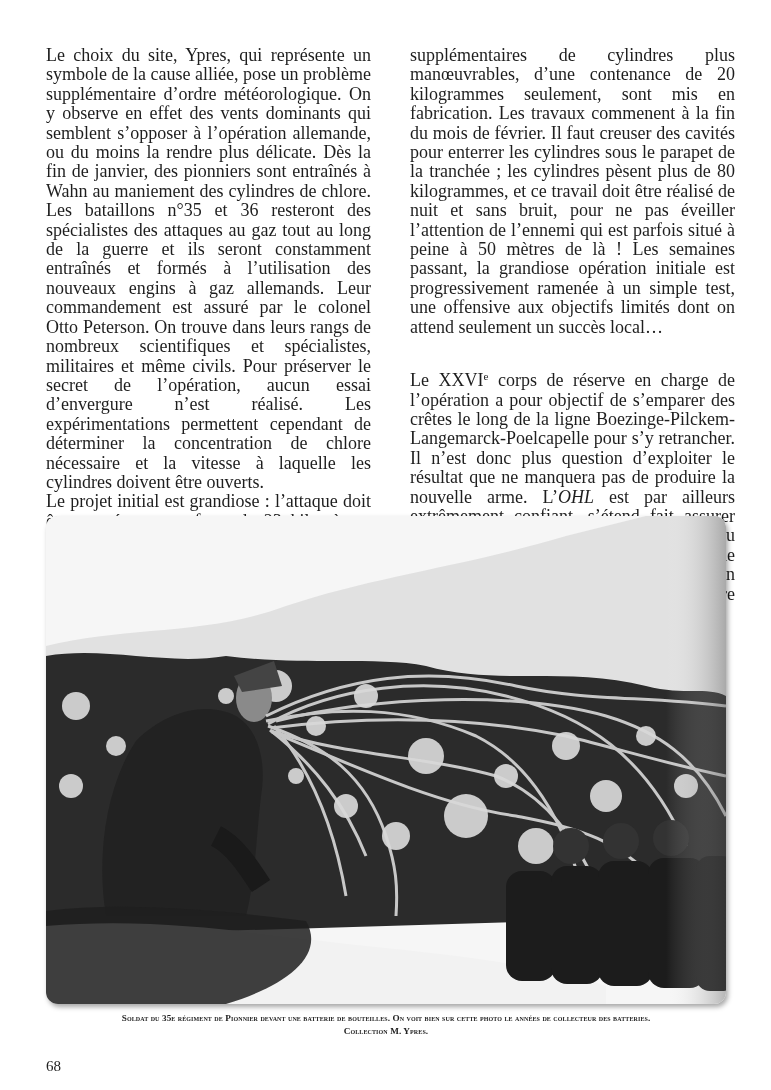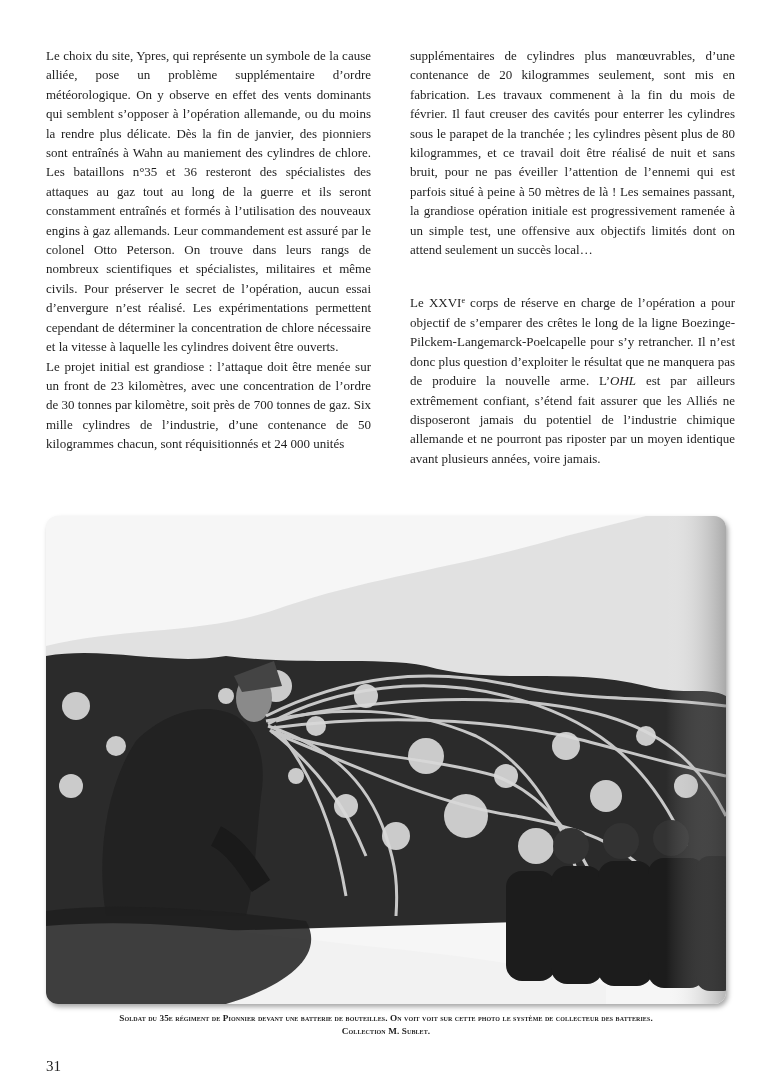--- a/index.html
+++ b/index.html
@@ -1,20 +1,20 @@
 <!DOCTYPE html>
 <html><head>
 <meta charset="utf-8">
 <style>
   html, body { margin: 0; padding: 0; background: #ffffff; }
   body { width: 771px; height: 1090px; position: relative; overflow: hidden; }
   .col {
     position: absolute; top: 46px; width: 325px;
     font-family: "Liberation Serif", "DejaVu Serif", serif;
-    font-size: 13px; line-height: 19.4px; color: #1e1e1e;
+    font-size: 18px; line-height: 19.4px; color: #1e1e1e;
     text-align: justify; hyphens: none;
   }
   .col p { margin: 0; }
   .col-left { left: 46px; }
   .col-right { left: 410px; }
   .col-right p + p { margin-top: 34px; }
   .sup { font-size: 0.62em; vertical-align: 0.55em; line-height: 0; }
   .photo-wrap {
     position: absolute; left: 46px; top: 516px; width: 680px; height: 488px;
     border-radius: 12px; overflow: hidden; background: #f4f4f4;
@@ -106,17 +106,17 @@
       <rect x="650" y="340" width="40" height="135" rx="14"></rect>
       <circle cx="525" cy="330" r="18" fill="#333"></circle>
       <circle cx="575" cy="325" r="18" fill="#333"></circle>
       <circle cx="625" cy="322" r="18" fill="#333"></circle>
     </g>
     <rect x="620" y="0" width="60" height="488" fill="url(#rEdge)" opacity="0.5"></rect>
   </svg>
 </div>
 
 <div class="caption">
-  <div>Soldat du 35e régiment de Pionnier devant une batterie de bouteilles. On voit voit sur cette photo le système de collecteur des batteries.</div>
-  <div>Collection M. Sublet.</div>
+  <div>Soldat du 35e régiment de Pionnier devant une batterie de bouteilles. On voit bien sur cette photo le années de collecteur des batteries.</div>
+  <div>Collection M. Ypres.</div>
 </div>
 
-<div class="page-number">31</div>
+<div class="page-number">68</div>
 
 </body></html>

